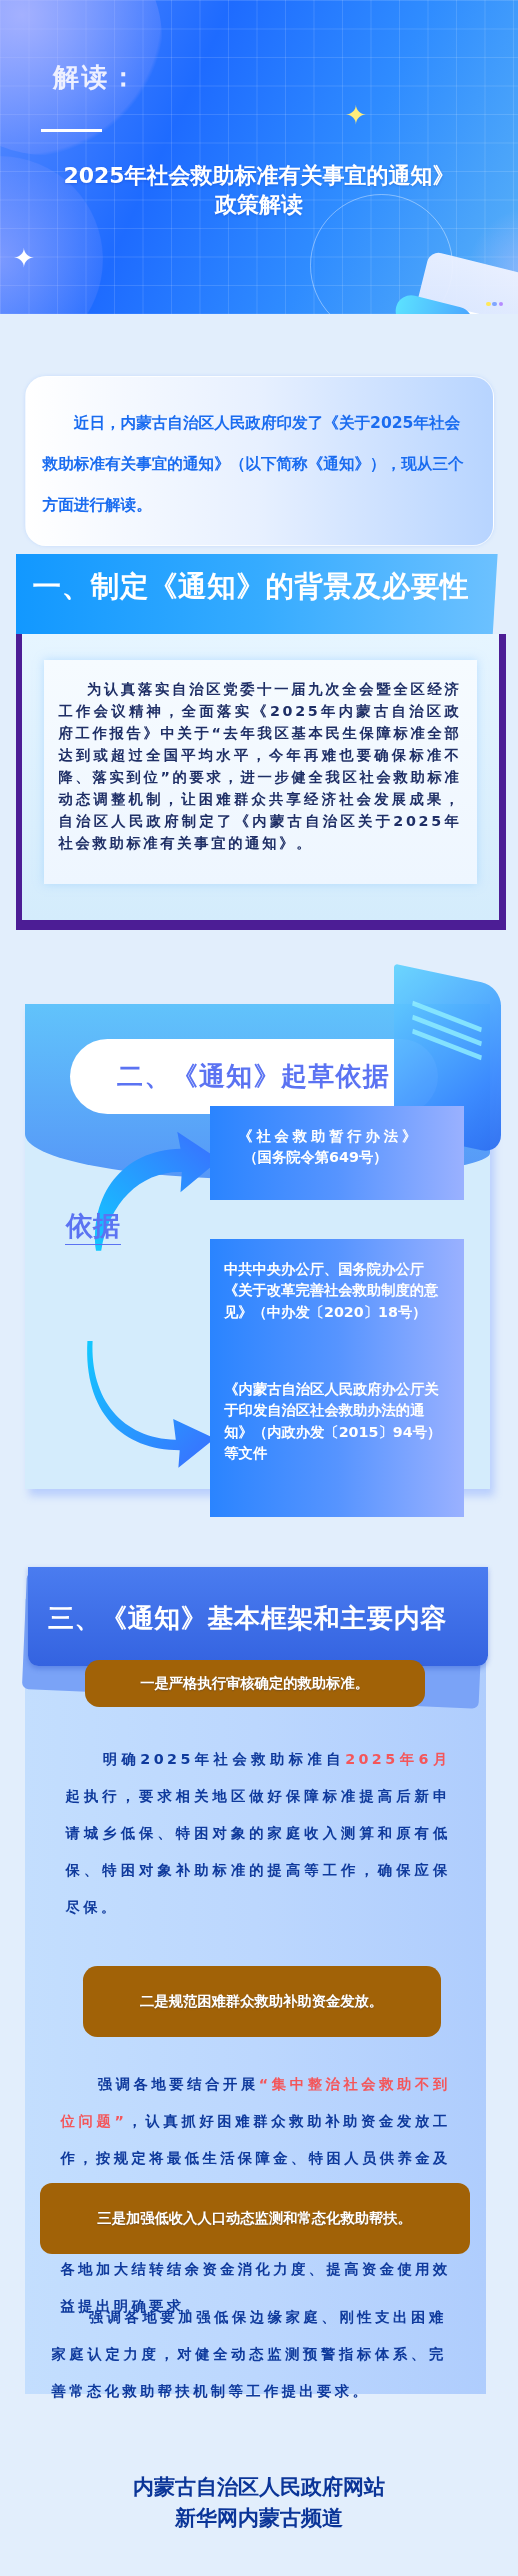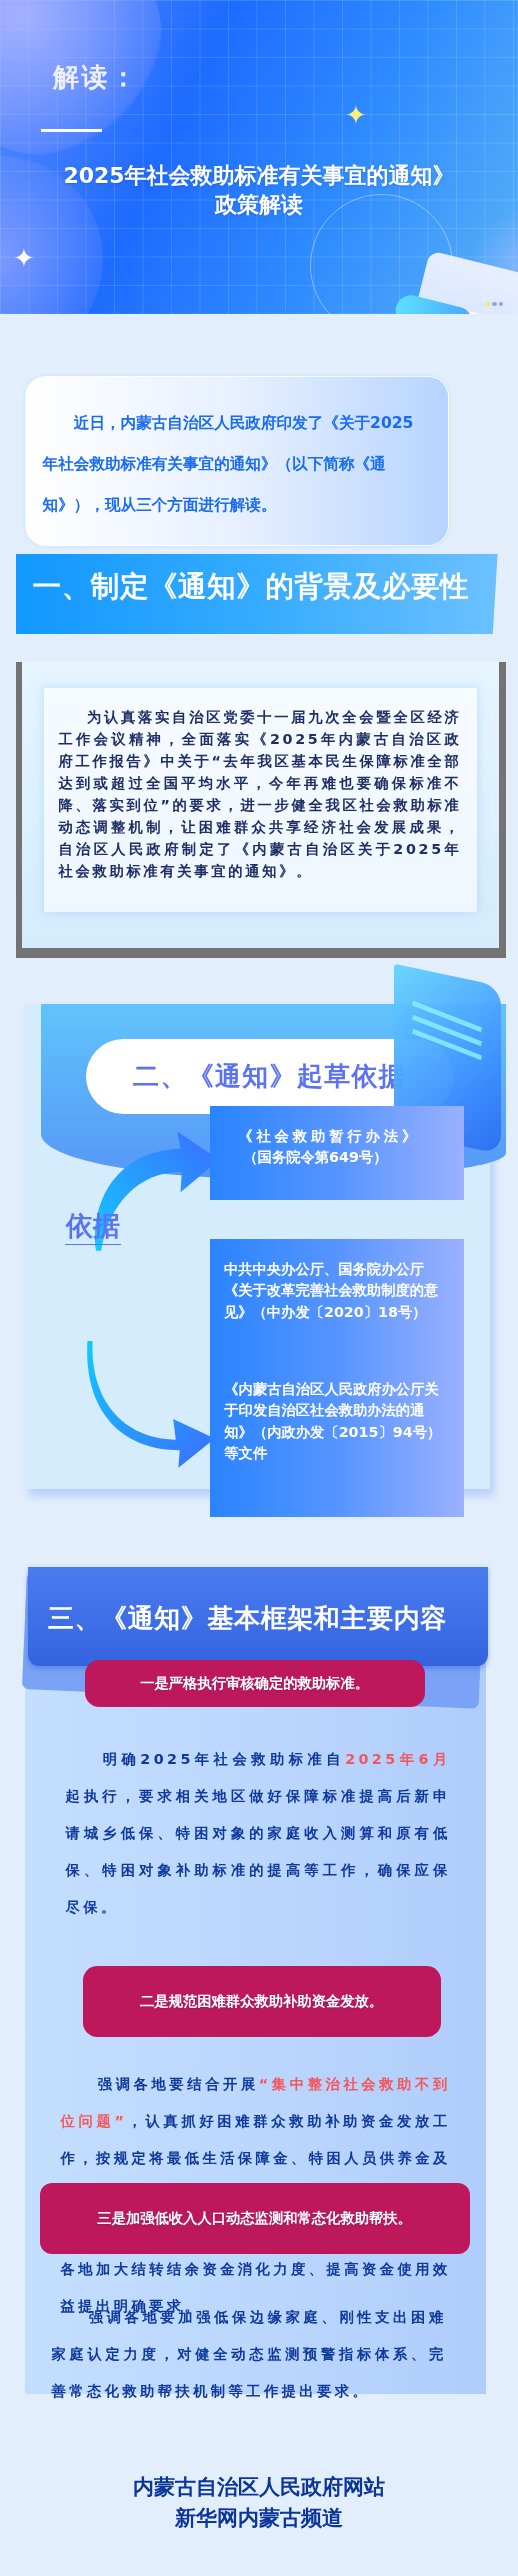--- a/index.html
+++ b/index.html
@@ -51,21 +51,21 @@
     background: linear-gradient(180deg, #eef2ff, #cddcff); transform: rotate(14deg); opacity: 0.95; }
   .illus-pill { position: absolute; left: 32px; top: 52px; width: 78px; height: 31px; border-radius: 17px;
     background: linear-gradient(90deg, #5be1ff, #4aa3ff); transform: rotate(14deg); }
   .illus-card { position: absolute; left: 71px; top: 65px; width: 84px; height: 58px; border-radius: 9px;
     background: #fff; transform: rotate(14deg); }
   .illus-dots { position: absolute; left: 123px; top: 51px; font-size: 6.5px; letter-spacing: 1.3px; }
   .illus-dots span { display: inline-block; width: 4.5px; height: 4.5px; border-radius: 50%; margin-right: 1.9px; }
 
   
   .intro {
-    position: absolute; left: 24.6px; top: 376px; width: 424px; height: 170px;
+    position: absolute; left: 24.6px; top: 376px; width: 469px; height: 170px;
     border-radius: 21px; border: 1.3px solid rgba(255,255,255,0.8);
     background: linear-gradient(90deg, #ffffff 0%, #e7f0ff 50%, #b7d4ff 100%);
     box-shadow: 0 0 3.9px rgba(120,170,255,0.25);
     padding: 26px 19.4px 0 17px;
   }
   .intro p {
     color: #1a6cf0; font-weight: bold; font-size: 15.6px; line-height: 41px;
     text-indent: 2em; letter-spacing: 0px;
   }
 
@@ -75,21 +75,21 @@
     position: absolute; left: 0; top: 0; width: 482px; height: 80px;
     background: linear-gradient(90deg, #1298ff 0%, #35abff 50%, #6cc1ff 100%);
     clip-path: polygon(0 0, 100% 0, 99% 100%, 0 100%);
   }
   .s1-head-text {
     position: absolute; left: 17px; top: 14.3px; color: #fff; font-weight: bold;
     font-size: 28.5px; letter-spacing: 0.6px;
   }
   .s1-body {
     position: absolute; left: 0; top: 80px; width: 490px; height: 296px;
-    background: #737373; padding: 0 6.5px 9.7px 6.5px; margin-top: 28px;
+    background: #4c1d95; padding: 0 6.5px 9.7px 6.5px;
   }
   .s1-body-inner {
     width: 100%; height: 100%;
     background: linear-gradient(180deg, #e6f5ff, #d4ecfc);
     position: relative;
   }
   .s1-card {
     position: absolute; left: 22px; top: 26px; width: 433px; height: 224px;
     background: linear-gradient(180deg, #f6fbff, #eef6ff);
     box-shadow: 0 0 9px rgba(140,200,255,0.5);
@@ -101,21 +101,21 @@
   }
 
   
   .s2 { position: absolute; left: 24.6px; top: 1004px; width: 467px; height: 486px; }
   .s2-body {
     position: absolute; left: 0; top: 0; width: 465px; height: 485px;
     background: #d4ecfc;
     box-shadow: 3.9px 6.5px 7.8px rgba(110,150,255,0.35);
   }
   .s2-head {
-    position: absolute; left: 16px; top: 0; width: 465px; height: 175px;
+    position: absolute; left: 0; top: 0; width: 465px; height: 175px;
     background: linear-gradient(180deg, #61c3fb, #5697f7);
     border-bottom-left-radius: 50% 45px; border-bottom-right-radius: 50% 26px;
   }
   .s2-head-pill {
     position: absolute; left: 45px; top: 35px; width: 368px; height: 75px; border-radius: 38px;
     background: #fff;
     display: flex; align-items: center; justify-content: center;
   }
   .s2-head-pill span { color: #5b73f2; font-weight: bold; font-size: 26px; letter-spacing: 1.3px; }
   .s2-flag {
@@ -159,21 +159,21 @@
   .s3-head {
     position: absolute; left: 3.9px; top: 0; width: 460px; height: 99px;
     background: linear-gradient(180deg, #4a7cf0, #3463e0);
     border-radius: 0 0 10.4px 10.4px;
     box-shadow: 0 2.6px 5.2px rgba(40,80,200,0.35);
   }
   .s3-head-text {
     position: absolute; left: 19.4px; top: 34px; color: #fff; font-weight: bold; font-size: 26px; letter-spacing: 0.6px;
   }
   .sub-pill {
-    position: absolute; background: #be185d; border-radius: 14.3px;
+    position: absolute; background: #a16207; border-radius: 14.3px;
     color: #fff; font-weight: bold; font-size: 14.3px;
     display: flex; align-items: center; justify-content: center;
     text-shadow: 0 0.6px 1.3px rgba(0,40,120,0.25);
   }
   .s3-para {
     position: absolute; color: #0f3a9c; font-weight: bold; font-size: 14.3px; line-height: 37px;
     letter-spacing: 3.4px; text-indent: 2.6em; text-align: justify;
   }
   .s3-para .hl { color: #f4565a; }
 

